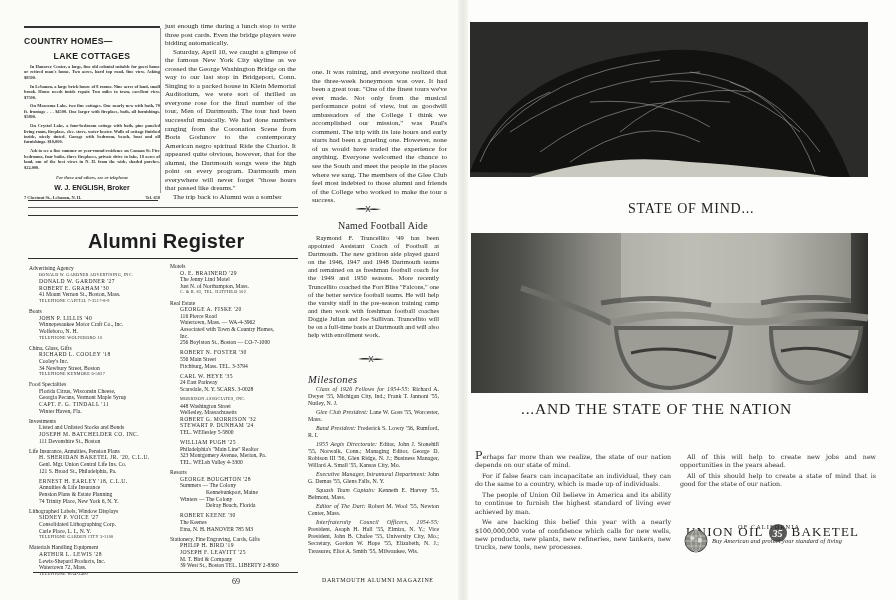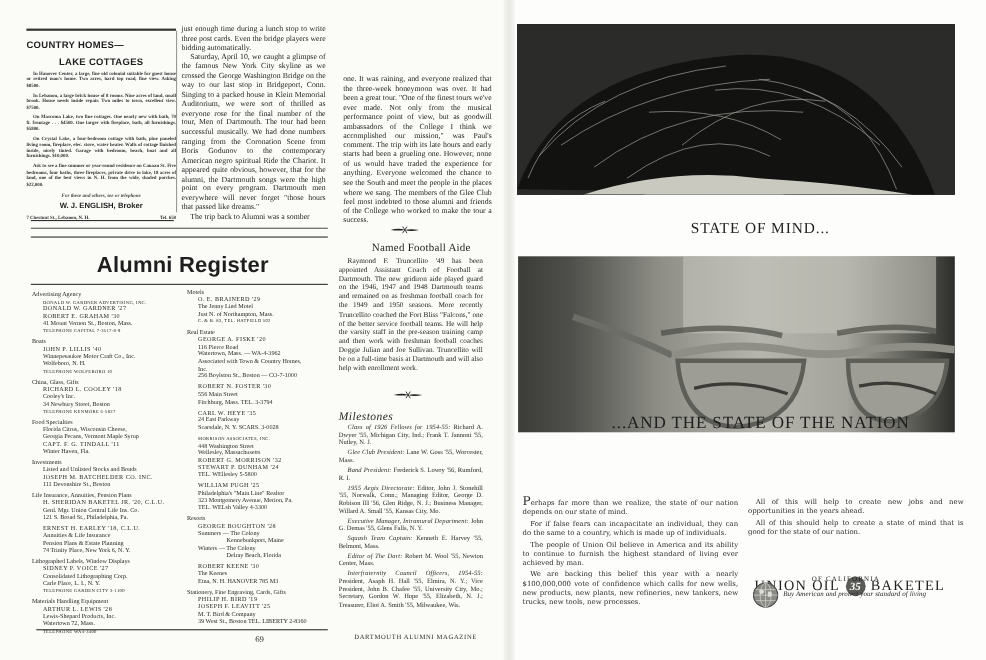--- a/index.html
+++ b/index.html
@@ -58,21 +58,21 @@
 
     
     .photo { position: absolute; overflow: hidden; }
     .photo1 { left: 470px; top: 22px; width: 398px; height: 155px;
       background: radial-gradient(ellipse 60% 85% at 45% 120%, #d8d8d0 0%, #c5c5bb 35%, #2c2c2a 36%, #1a1a1a 70%),
                   #2a2a2a; }
     .photo2 { left: 471px; top: 233px; width: 397px; height: 160px;
       background: linear-gradient(to right, #3b3b38 0%, #4e4e4a 12%, #8d8d86 32%, #b5b5ad 55%, #a4a49c 75%, #55554f 92%, #2d2d2b 100%); }
     .photo svg { position: absolute; left: 0; top: 0; }
     .state-head { position: absolute; left: 628px; top: 201px; font-size: 14px; letter-spacing: .8px; }
-    .nation-head { position: absolute; left: 521px; top: 376px; font-size: 15.5px; letter-spacing: .8px; margin-left: 35px; }
+    .nation-head { position: absolute; left: 521px; top: 400px; font-size: 15.5px; letter-spacing: .8px; }
     .ad-col { position: absolute; font-family: "DejaVu Serif", serif; font-size: 6.3px; line-height: 8.3px; text-align: justify; color: #2b2b2b; }
     .ad-col p { text-indent: 7px; margin-bottom: 2.4px; }
     .ad-col p.first { text-indent: 0; }
     .dropcap { font-size: 11px; line-height: 8px; }
     .ad-col-left { left: 475px; top: 452px; width: 196px; }
     .ad-col-right { left: 680px; top: 453px; width: 196px; }
 
     .uo-brand { position: absolute; left: 686px; top: 524px; display: flex; align-items: flex-start; font-size: 13px; letter-spacing: 1.2px; }
     .uo-76 { width: 18px; height: 18px; border-radius: 50%; background: #5a5a56; color: #fff; font-style: italic; font-weight: bold; font-size: 10px; display: flex; align-items: center; justify-content: center; margin: 0 5px; letter-spacing: 0; }
     .uo-sub { position: absolute; left: 738px; top: 523px; font-size: 6.3px; letter-spacing: 1.1px; }

